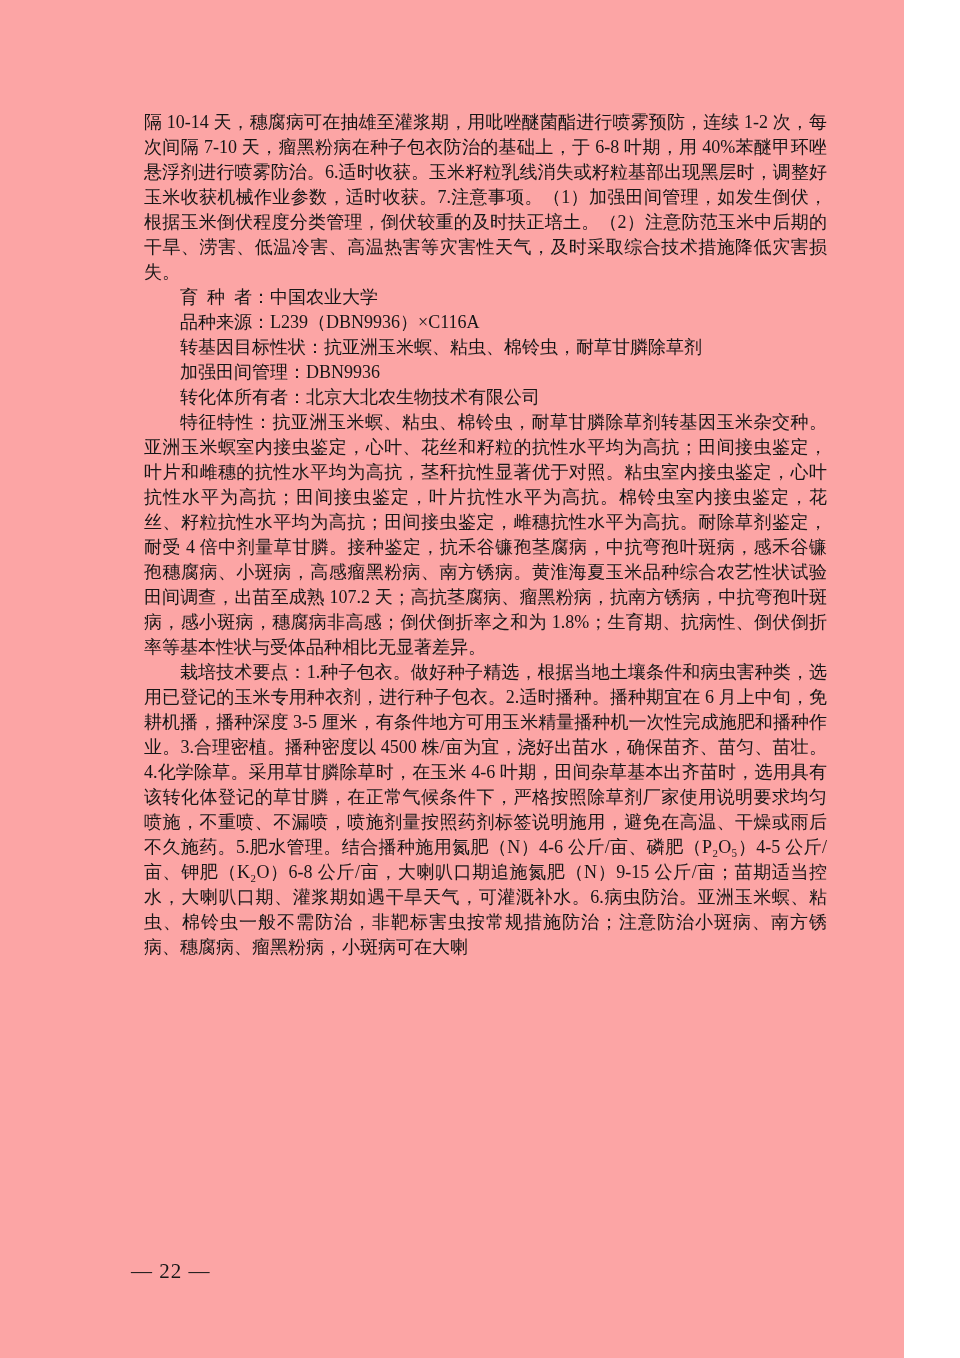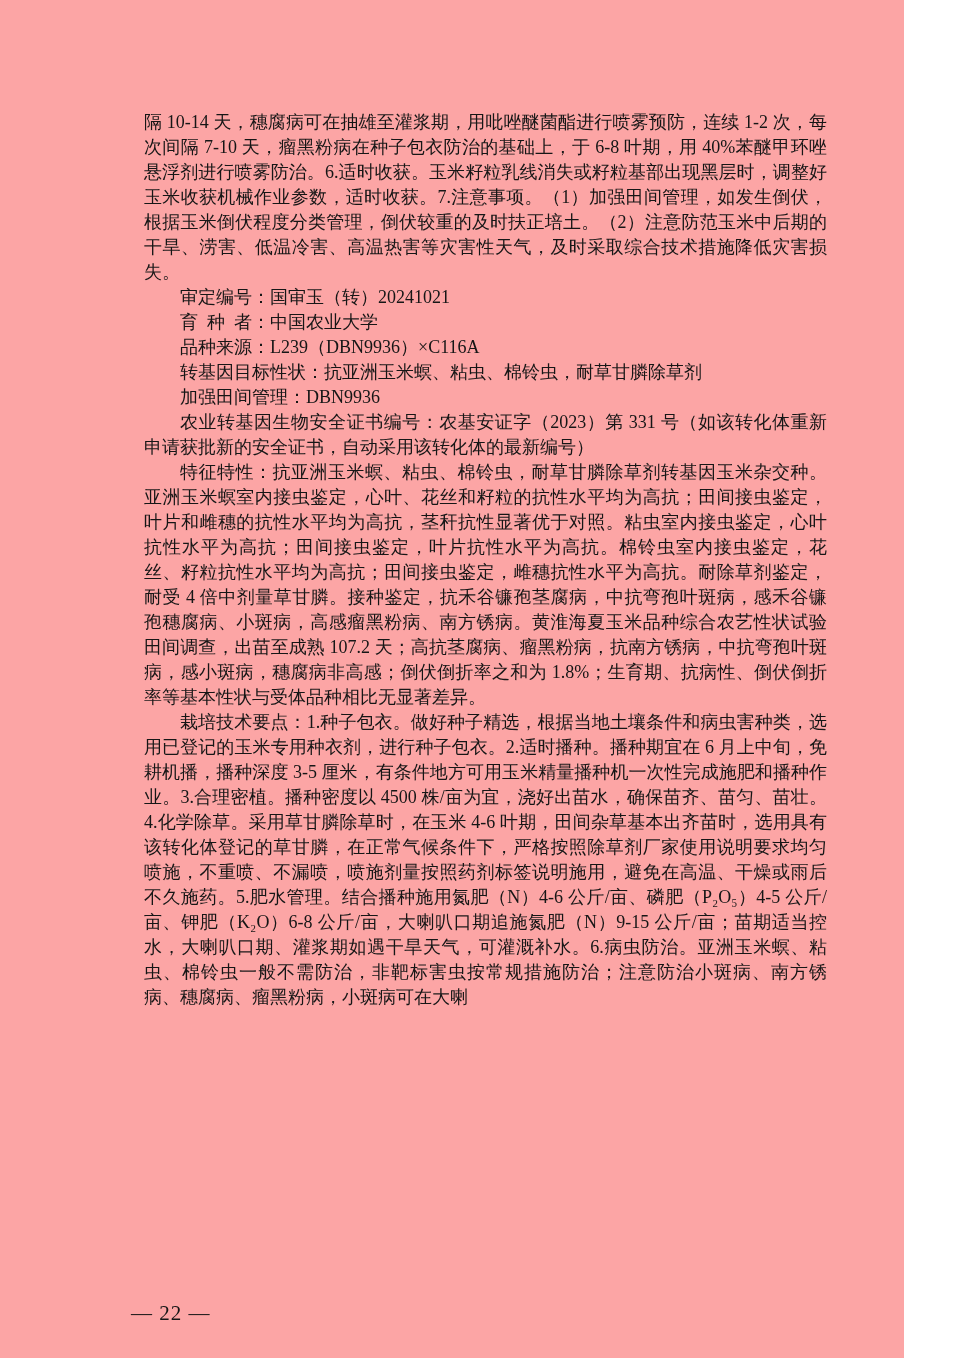--- a/index.html
+++ b/index.html
@@ -30,39 +30,38 @@
     margin: 0;
     padding: 0;
     text-indent: 2em;
   }
   .para.no-indent {
     text-indent: 0;
   }
   .footer {
     position: absolute;
     left: 131px;
-    top: 1298px;
+    top: 1256px;
     font-size: 21px;
     line-height: 30px;
     letter-spacing: 1px;
     color: #161616;
   }
 </style>
 </head>
 <body>
 
 <div class="page">
   <div class="content">
     <p class="para no-indent">隔 10-14 天，穗腐病可在抽雄至灌浆期，用吡唑醚菌酯进行喷雾预防，连续 1-2 次，每次间隔 7-10 天，瘤黑粉病在种子包衣防治的基础上，于 6-8 叶期，用 40%苯醚甲环唑悬浮剂进行喷雾防治。6.适时收获。玉米籽粒乳线消失或籽粒基部出现黑层时，调整好玉米收获机械作业参数，适时收获。7.注意事项。（1）加强田间管理，如发生倒伏，根据玉米倒伏程度分类管理，倒伏较重的及时扶正培土。（2）注意防范玉米中后期的干旱、涝害、低温冷害、高温热害等灾害性天气，及时采取综合技术措施降低灾害损失。</p>
-    <p class="para">审定编号：国审玉（转）20241021</p>
     <p class="para">育 种 者：中国农业大学</p>
     <p class="para">品种来源：L239（DBN9936）×C116A</p>
     <p class="para">转基因目标性状：抗亚洲玉米螟、粘虫、棉铃虫，耐草甘膦除草剂</p>
     <p class="para">加强田间管理：DBN9936</p>
-    <p class="para">农业转基因生物安全证书编号：农基安证字（2023）第 331 号（如该转化体重新申请获批新的安全证书，自动采用该转化体的最新编号）</p>
+    <p class="para">转化体所有者：北京大北农生物技术有限公司</p>
     <p class="para">特征特性：抗亚洲玉米螟、粘虫、棉铃虫，耐草甘膦除草剂转基因玉米杂交种。亚洲玉米螟室内接虫鉴定，心叶、花丝和籽粒的抗性水平均为高抗；田间接虫鉴定，叶片和雌穗的抗性水平均为高抗，茎秆抗性显著优于对照。粘虫室内接虫鉴定，心叶抗性水平为高抗；田间接虫鉴定，叶片抗性水平为高抗。棉铃虫室内接虫鉴定，花丝、籽粒抗性水平均为高抗；田间接虫鉴定，雌穗抗性水平为高抗。耐除草剂鉴定，耐受 4 倍中剂量草甘膦。接种鉴定，抗禾谷镰孢茎腐病，中抗弯孢叶斑病，感禾谷镰孢穗腐病、小斑病，高感瘤黑粉病、南方锈病。黄淮海夏玉米品种综合农艺性状试验田间调查，出苗至成熟 107.2 天；高抗茎腐病、瘤黑粉病，抗南方锈病，中抗弯孢叶斑病，感小斑病，穗腐病非高感；倒伏倒折率之和为 1.8%；生育期、抗病性、倒伏倒折率等基本性状与受体品种相比无显著差异。</p>
     <p class="para">栽培技术要点：1.种子包衣。做好种子精选，根据当地土壤条件和病虫害种类，选用已登记的玉米专用种衣剂，进行种子包衣。2.适时播种。播种期宜在 6 月上中旬，免耕机播，播种深度 3-5 厘米，有条件地方可用玉米精量播种机一次性完成施肥和播种作业。3.合理密植。播种密度以 4500 株/亩为宜，浇好出苗水，确保苗齐、苗匀、苗壮。4.化学除草。采用草甘膦除草时，在玉米 4-6 叶期，田间杂草基本出齐苗时，选用具有该转化体登记的草甘膦，在正常气候条件下，严格按照除草剂厂家使用说明要求均匀喷施，不重喷、不漏喷，喷施剂量按照药剂标签说明施用，避免在高温、干燥或雨后不久施药。5.肥水管理。结合播种施用氮肥（N）4-6 公斤/亩、磷肥（P₂O₅）4-5 公斤/亩、钾肥（K₂O）6-8 公斤/亩，大喇叭口期追施氮肥（N）9-15 公斤/亩；苗期适当控水，大喇叭口期、灌浆期如遇干旱天气，可灌溉补水。6.病虫防治。亚洲玉米螟、粘虫、棉铃虫一般不需防治，非靶标害虫按常规措施防治；注意防治小斑病、南方锈病、穗腐病、瘤黑粉病，小斑病可在大喇</p>
   </div>
 
   <div class="footer">
     <span>— 22 —</span>
   </div>
 </div>
 
 </body></html>

